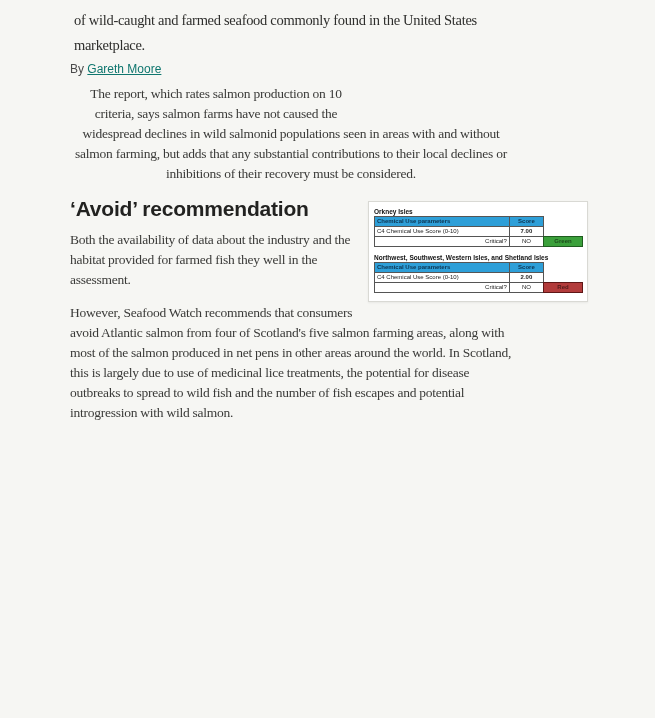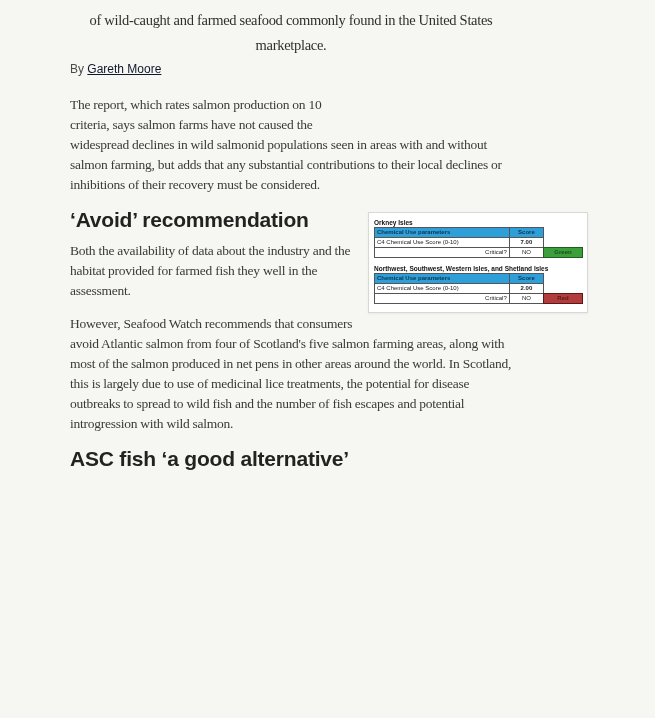--- a/index.html
+++ b/index.html
@@ -12,38 +12,37 @@
   .article {
     margin-left: 70px;
     width: 442px;
     padding-top: 6px;
   }
   
   .lede {
     font-size: 14.5px; line-height: 25px;
     letter-spacing: -0.3px;
     color: #2e2e2c;
-    margin: 2px 16px 2px;
-    text-align: center;
+    margin: 2px 4px 2px;
   }
   .byline {
     font-family: "Liberation Sans", sans-serif;
     font-size: 12px; color: #4a4a4a;
     margin: 4px 0 0;
   }
   .byline a {
-    color: #0f172a; text-decoration: underline;
+    color: #0f766e; text-decoration: underline;
   }
   p.body {
     font-size: 13.5px; line-height: 20px;
     letter-spacing: -0.25px;
     color: #3a3a38;
     margin: 0 0 13px;
   }
-  p.first-body { margin-top: 19px; }
+  p.first-body { margin-top: 8px; text-align: center; }
   h2.section {
     font-family: "Liberation Sans", sans-serif;
     font-weight: bold;
     font-size: 21px; line-height: 24px;
     color: #222220;
     letter-spacing: -0.2px;
     margin: 4px 0 9px;
   }
   
   .wrap-spacer { float: right; width: 150px; height: 40px; }
@@ -162,16 +161,15 @@
     </div>
   </figure>
 
   <h2 class="section">‘Avoid’ recommendation</h2>
 
   <p class="body">Both the availability of data about the industry and the habitat provided for farmed fish they well in the assessment.</p>
 
   <p class="body">However, Seafood Watch recommends that consumers avoid Atlantic salmon from four of Scotland's five salmon farming areas, along with most of the salmon produced in net pens in other areas around the world. In Scotland, this is largely due to use of medicinal lice treatments, the potential for disease outbreaks to spread to wild fish and the number of fish escapes and potential introgression with wild salmon.</p>
 
 
-  <h2 class="section">ASC fish ‘a good alternative’</h2>
 
 
 </div>
 
 </body></html>

